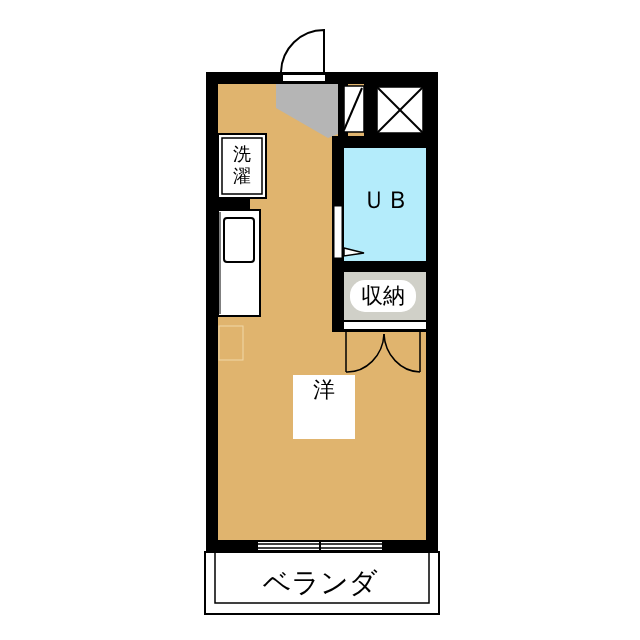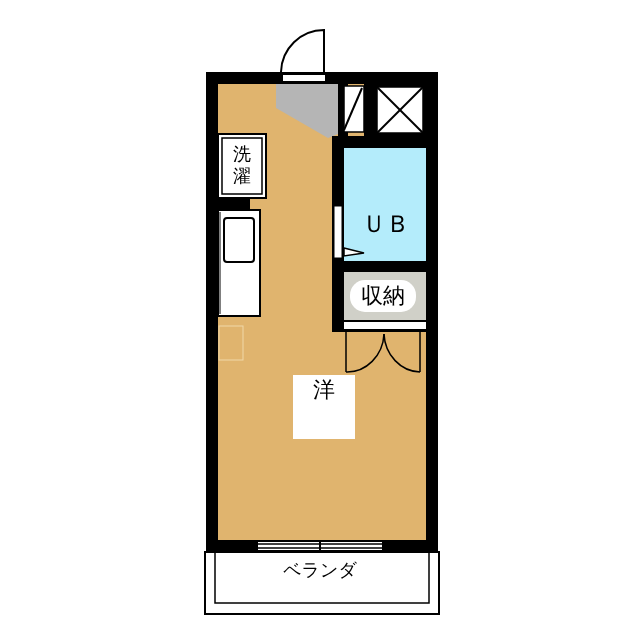--- a/index.html
+++ b/index.html
@@ -72,21 +72,21 @@
 
   <rect x="205" y="552" width="234" height="62" fill="#fff" stroke="#000" stroke-width="2"></rect>
   <rect x="215" y="552" width="214" height="51" fill="none" stroke="#000" stroke-width="1.5"></rect>
 </svg>
 
 <div class="label" style="left:226px; top:143px; width:32px; height:48px; font-size:18px; line-height:22px; background:transparent;">
   <div>洗</div>
   <div>濯</div>
 </div>
 
-<div class="label" style="left:354px; top:184px; width:64px; height:32px; font-size:24px; line-height:32px; background:#b4ecfb;margin-top:24px;">ＵＢ</div>
+<div class="label" style="left:354px; top:184px; width:64px; height:32px; font-size:24px; line-height:32px; background:#b4ecfb;">ＵＢ</div>
 
 <div class="label" style="left:350px; top:280px; width:66px; height:32px; font-size:22px; line-height:32px;border-radius:15px;">収納</div>
 
 <div class="label" style="left:293px; top:375px; width:62px; height:64px; font-size:22px; line-height:30px;">
   <div>洋</div>
 </div>
 
-<div class="label" style="left:250px; top:554px; width:140px; height:32px; font-size:18px; line-height:32px; background:transparent;">ベランダ</div>
+<div class="label" style="left:250px; top:567px; width:140px; height:32px; font-size:28px; line-height:32px; background:transparent;">ベランダ</div>
 
 </body></html>

